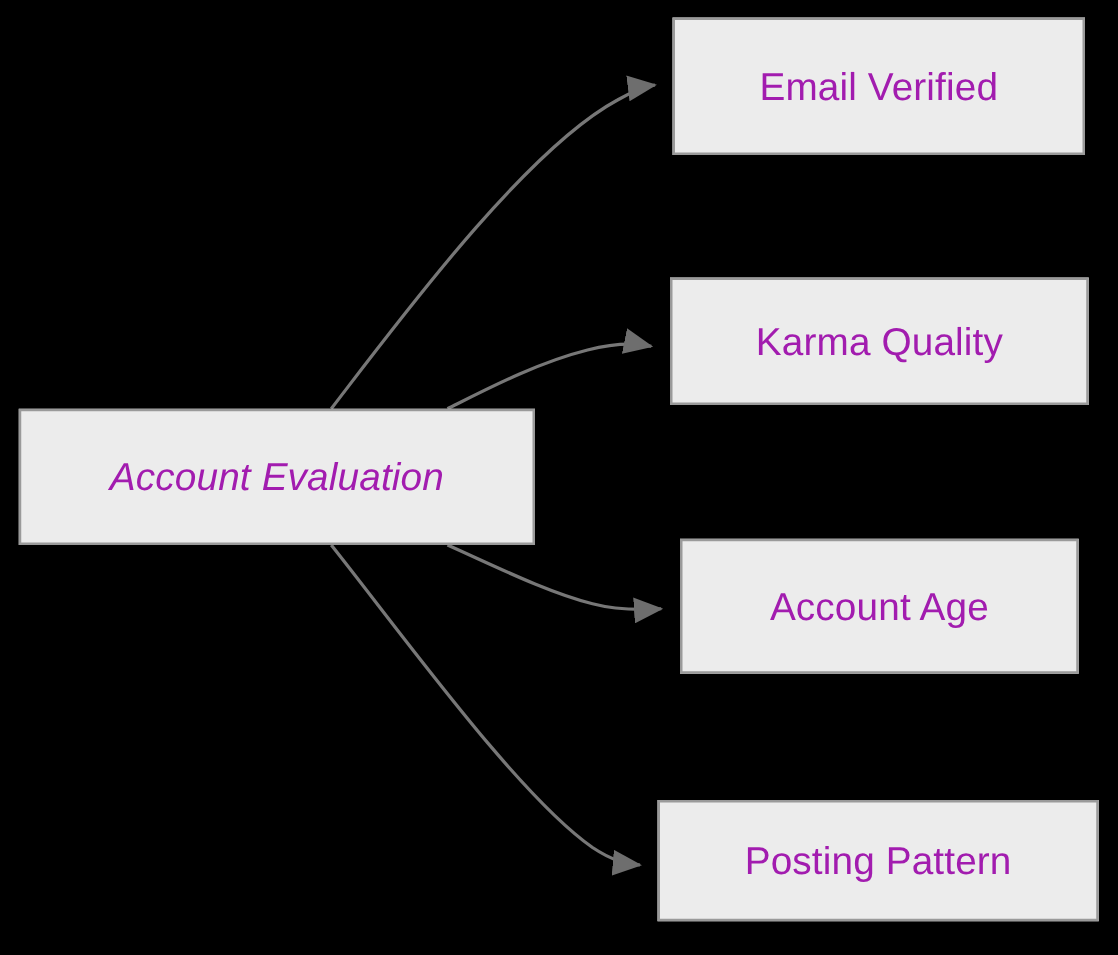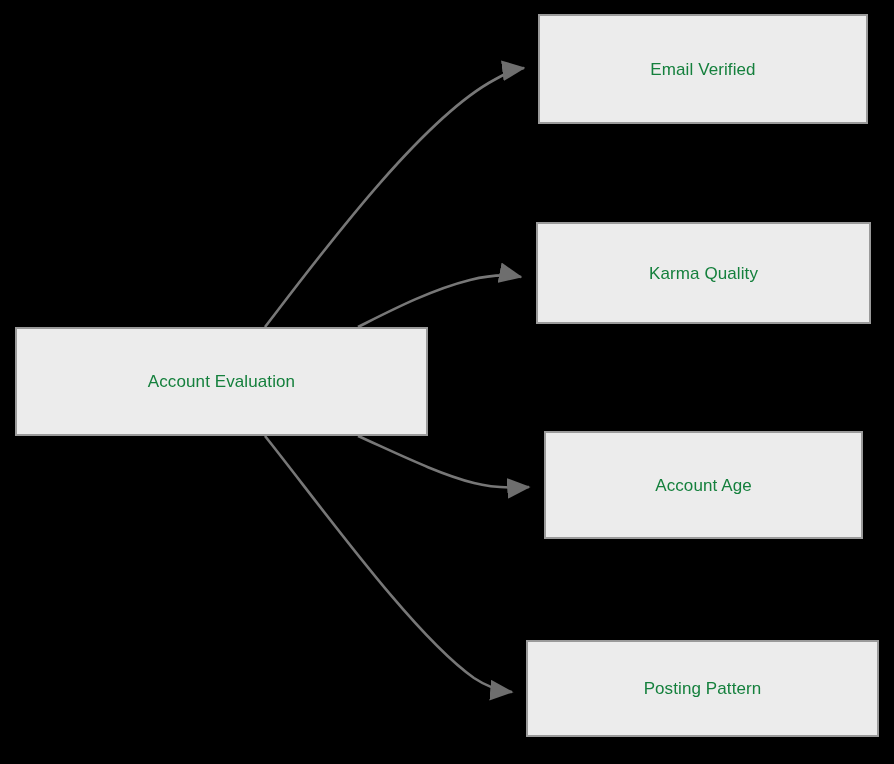--- a/index.html
+++ b/index.html
@@ -29,33 +29,33 @@
     pointer-events: none;
   }
   .node {
     position: absolute;
     box-sizing: border-box;
     background: #ECECEC;
     border: 2px solid #9A9A9A;
     display: flex;
     align-items: center;
     justify-content: center;
-    color: #15803d;
-    font-size: 17px;
+    color: #a21caf;
+    font-size: 31px;
     font-family: "Liberation Sans", sans-serif;
     font-weight: 400;
     letter-spacing: 0.1px;
     line-height: 1;
     white-space: nowrap;
   }
   .node-label {
     display: block;
   }
   
-  #node-root      { left: 15px;  top: 327px; width: 413px; height: 109px; }
+  #node-root      { left: 15px;  top: 327px; width: 413px; height: 109px; font-style: italic; }
   #node-email     { left: 538px; top: 14px;  width: 330px; height: 110px; }
   #node-karma     { left: 536px; top: 222px; width: 335px; height: 102px; }
   #node-age       { left: 544px; top: 431px; width: 319px; height: 108px; }
   #node-posting   { left: 526px; top: 640px; width: 353px; height: 97px; }
 </style>
 </head>
 <body>
 
 <div id="diagram">
 

